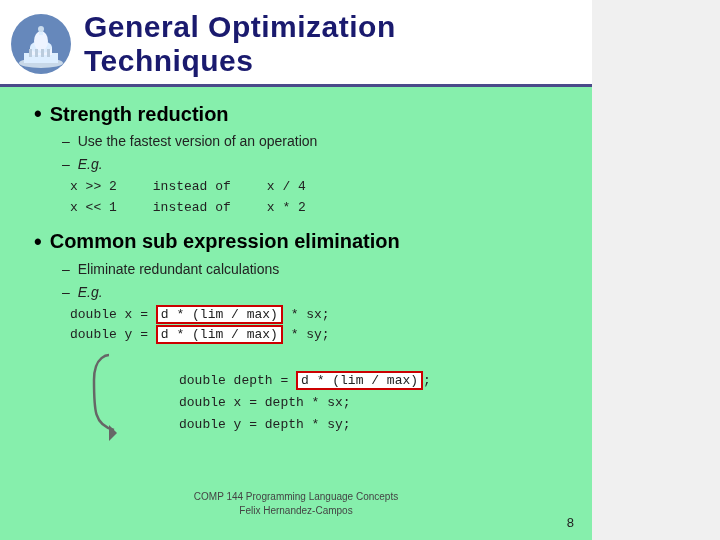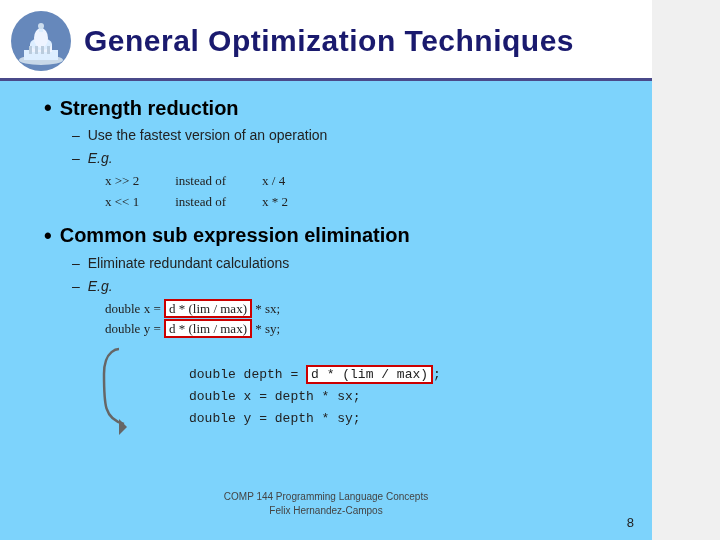--- a/index.html
+++ b/index.html
@@ -6,23 +6,23 @@
 
     body {
       width: 720px;
       height: 540px;
       background: #f0f0f0;
       font-family: Arial, Helvetica, sans-serif;
       overflow: hidden;
     }
 
     .slide {
-      width: 652px;
+      width: 592px;
       height: 540px;
-      background: #7dd3fc;
+      background: #86efac;
       position: relative;
       padding: 0;
     }
 
     
     .header {
       display: flex;
       align-items: center;
       padding: 10px 20px 6px 10px;
       border-bottom: 3px solid #4a4a8a;
@@ -38,21 +38,21 @@
 
     .title {
       font-size: 30px;
       font-weight: bold;
       color: #1a1a6e;
       letter-spacing: 0.5px;
     }
 
     
     .content {
-      padding: 14px 30px 10px 44px;
+      padding: 14px 30px 10px 34px;
     }
 
     .bullet-main {
       font-size: 20px;
       font-weight: bold;
       color: #000000;
       margin-bottom: 4px;
       display: flex;
       align-items: center;
     }
@@ -69,24 +69,24 @@
       margin-left: 28px;
       margin-bottom: 2px;
       line-height: 1.5;
     }
 
     .sub-item .dash {
       margin-right: 4px;
     }
 
     .code-block {
-      font-family: Liberation Serif, serif;
+      font-family: Liberation Mono, monospace;
       font-size: 13px;
       color: #222;
-      margin-left: 61px;
+      margin-left: 36px;
       margin-top: 1px;
       margin-bottom: 2px;
       line-height: 1.6;
     }
 
     .code-block table {
       border-collapse: collapse;
     }
 
     .code-block td {

